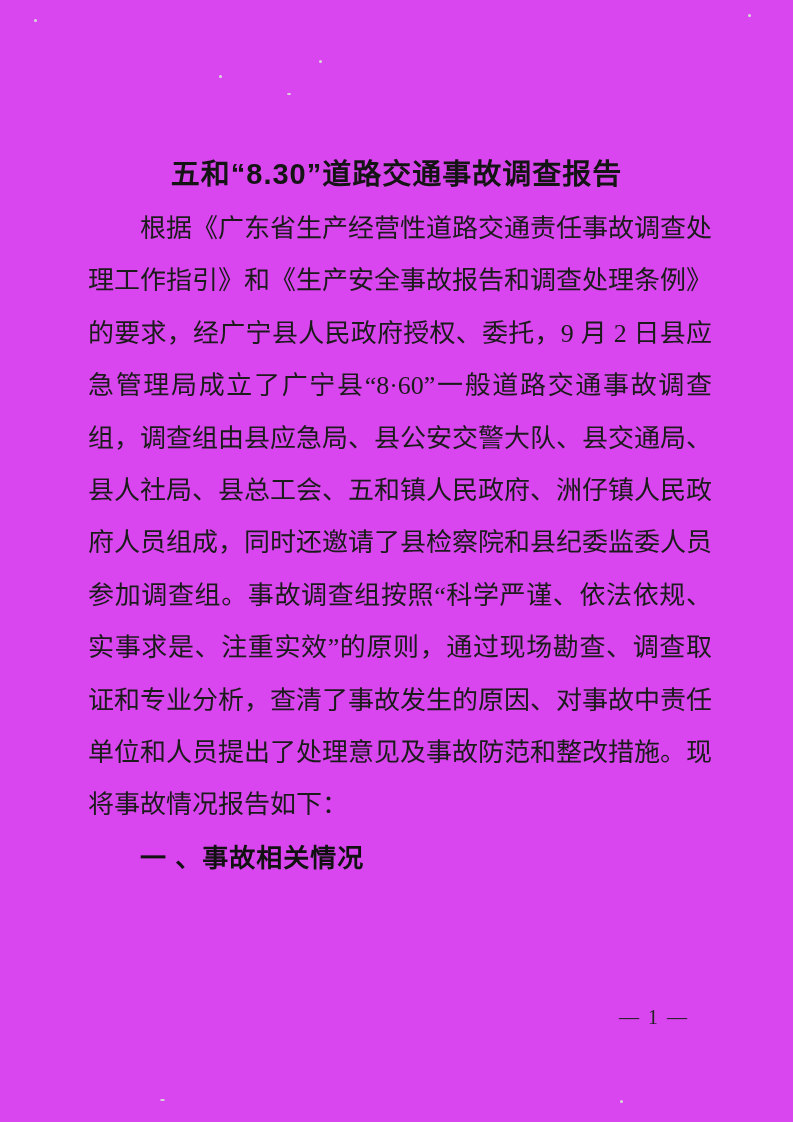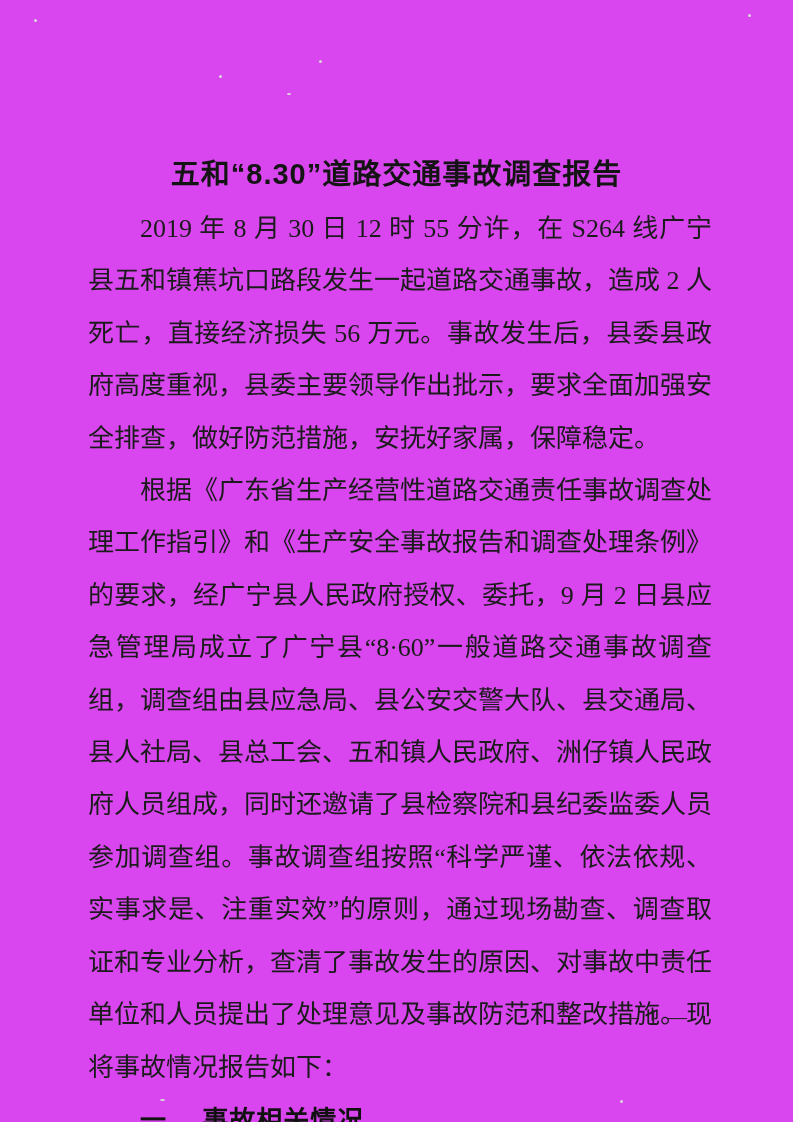--- a/index.html
+++ b/index.html
@@ -79,21 +79,20 @@
   .speck.s7 { left: 620px; top: 1100px; }
 </style>
 </head>
 <body>
 
 <div class="page">
 
   <h1 class="doc-title">五和“8.30”道路交通事故调查报告</h1>
 
   <div class="content">
-    <p class="para">2019 年 8 月 30 日 12 时 55 分许，在 S264 线广宁县五和镇蕉坑口路段发生一起道路交通事故，造成 2 人死亡，直接经济损失 56 万元。事故发生后，县委县政府高度重视，县委主要领导作出批示，要求全面加强安全排查，做好防范措施，安抚好家属，保障稳定。</p>
     <p class="para">根据《广东省生产经营性道路交通责任事故调查处理工作指引》和《生产安全事故报告和调查处理条例》的要求，经广宁县人民政府授权、委托，9 月 2 日县应急管理局成立了广宁县“8·60”一般道路交通事故调查组，调查组由县应急局、县公安交警大队、县交通局、县人社局、县总工会、五和镇人民政府、洲仔镇人民政府人员组成，同时还邀请了县检察院和县纪委监委人员参加调查组。事故调查组按照“科学严谨、依法依规、实事求是、注重实效”的原则，通过现场勘查、调查取证和专业分析，查清了事故发生的原因、对事故中责任单位和人员提出了处理意见及事故防范和整改措施。现将事故情况报告如下：</p>
     <h2 class="heading">一 、事故相关情况</h2>
 
   </div>
 
   <div class="page-number">— 1 —</div>
 
   <div class="speck s1"></div>
   <div class="speck s2"></div>
   <div class="speck s3"></div>

